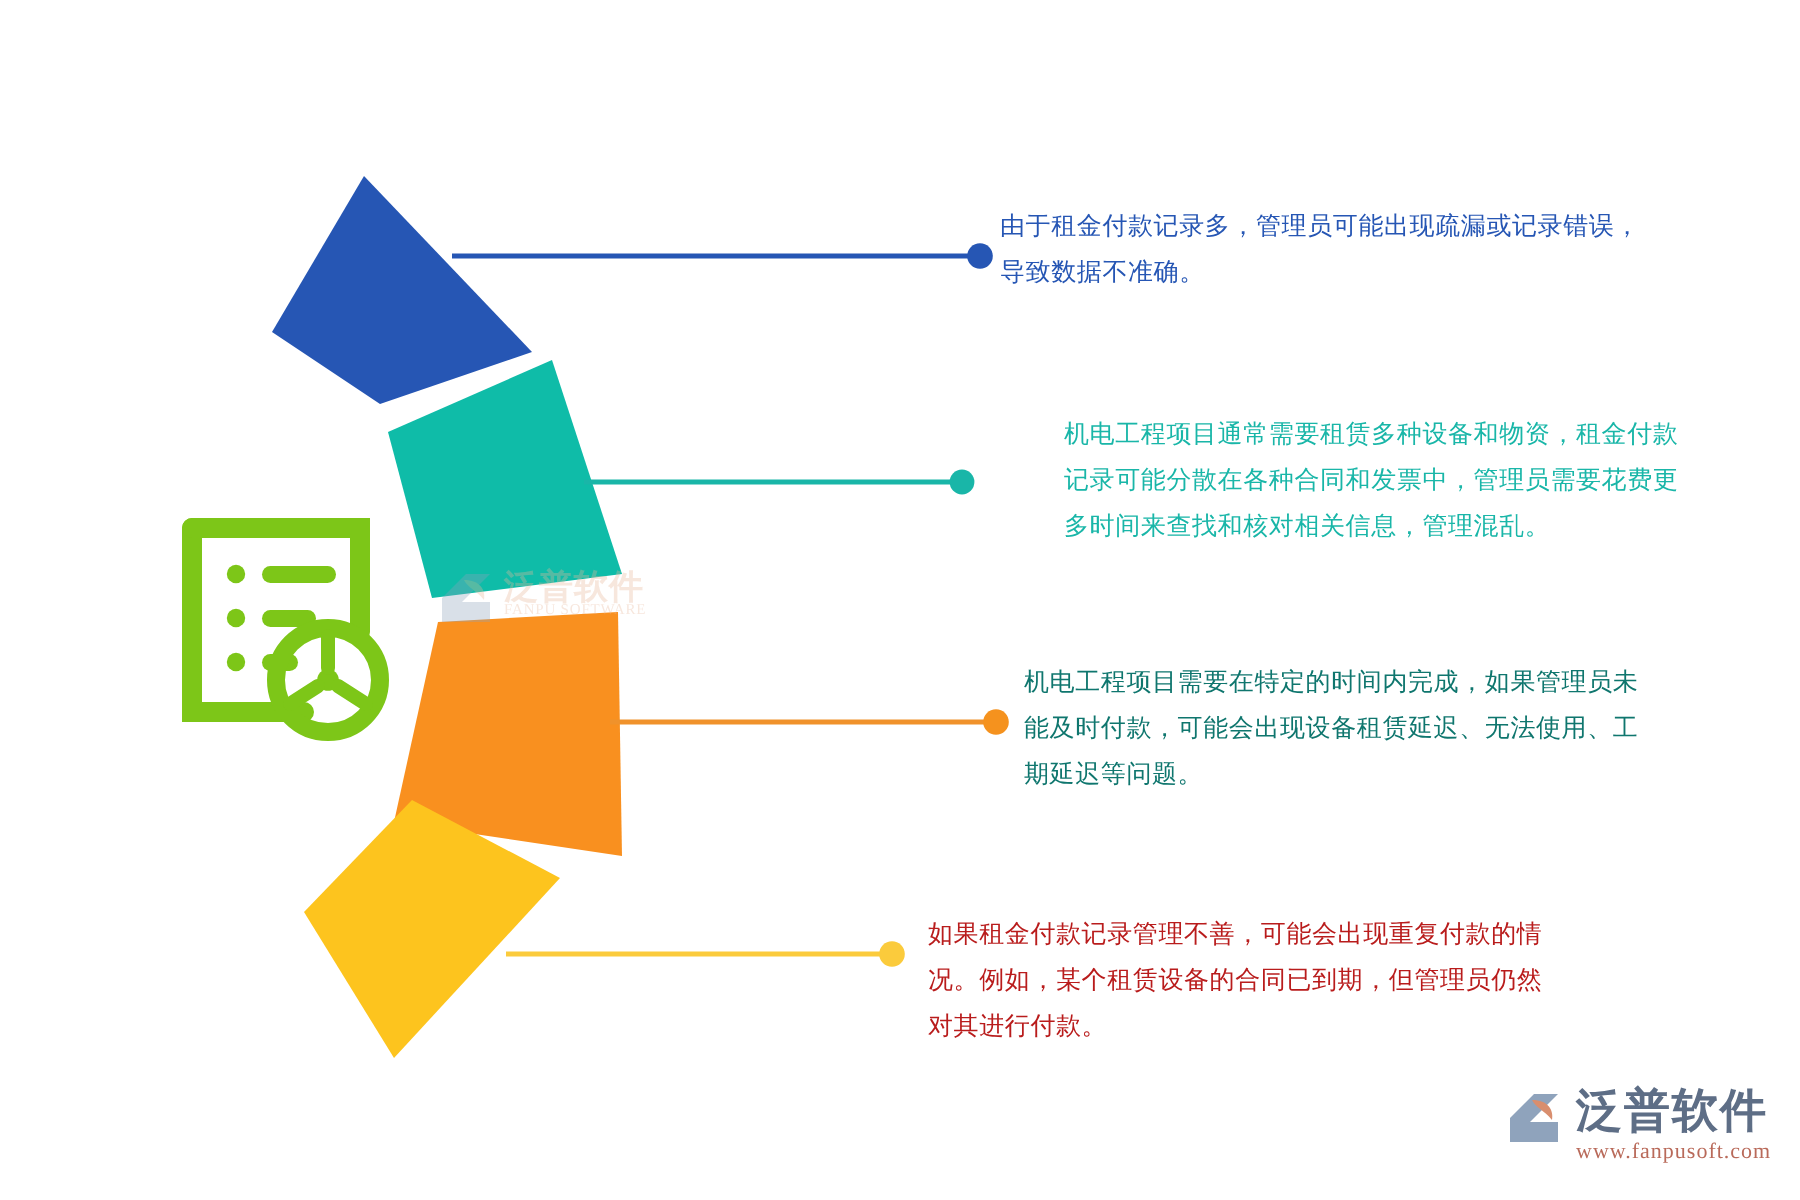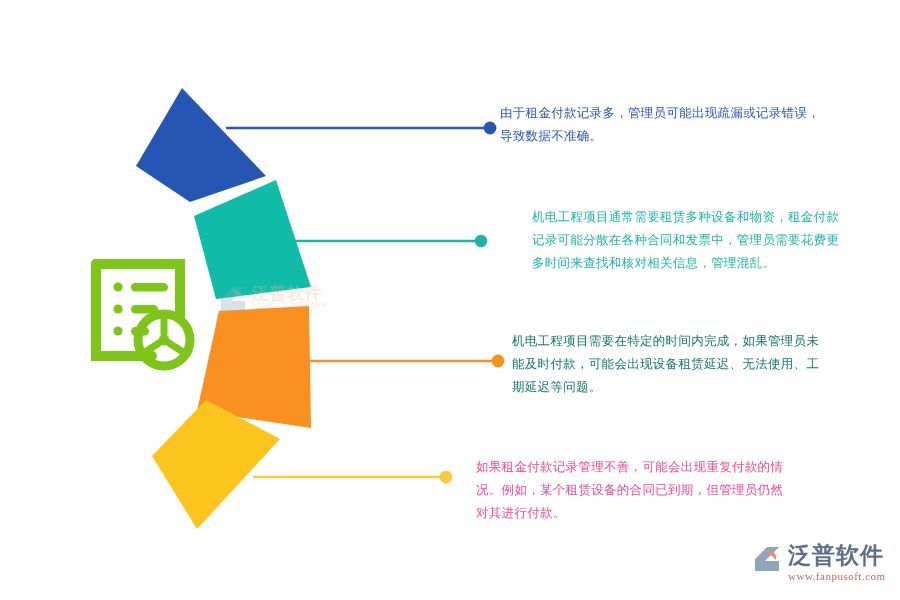--- a/index.html
+++ b/index.html
@@ -30,21 +30,21 @@
     position: absolute;
     font-size: 12.5px;
     line-height: 1.85;
     letter-spacing: 0.3px;
     white-space: pre-line;
     font-weight: normal;
   }
   .tb-1 { left: 500px; top: 102px; width: 392px; color: #2656B4; }
   .tb-2 { left: 532px; top: 206px; width: 360px; color: #19B6A8; }
   .tb-3 { left: 512px; top: 330px; width: 382px; color: #0f766e; }
-  .tb-4 { left: 464px; top: 456px; width: 420px; color: #ec4899; margin-left: 12px; }
+  .tb-4 { left: 464px; top: 456px; width: 420px; color: #b91c1c; }
 
   .logo {
     position: absolute;
     left: 752px;
     top: 542px;
     width: 140px;
     height: 48px;
   }
   .logo-mark {
     position: absolute;
@@ -90,20 +90,21 @@
     color: #E8B79A;
     letter-spacing: 0.5px;
   }
   .wm-url {
     position: absolute;
     left: 34px;
     top: 18px;
     font-size: 7.5px;
     color: #E8B79A;
     letter-spacing: 0.4px;
+    font-family: Liberation Serif, serif;
   }
 </style>
 </head>
 <body>
 
 <div id="stage">
 
   <svg id="graphics" viewBox="0 0 900 600" xmlns="http://www.w3.org/2000/svg">
 
     <g>

